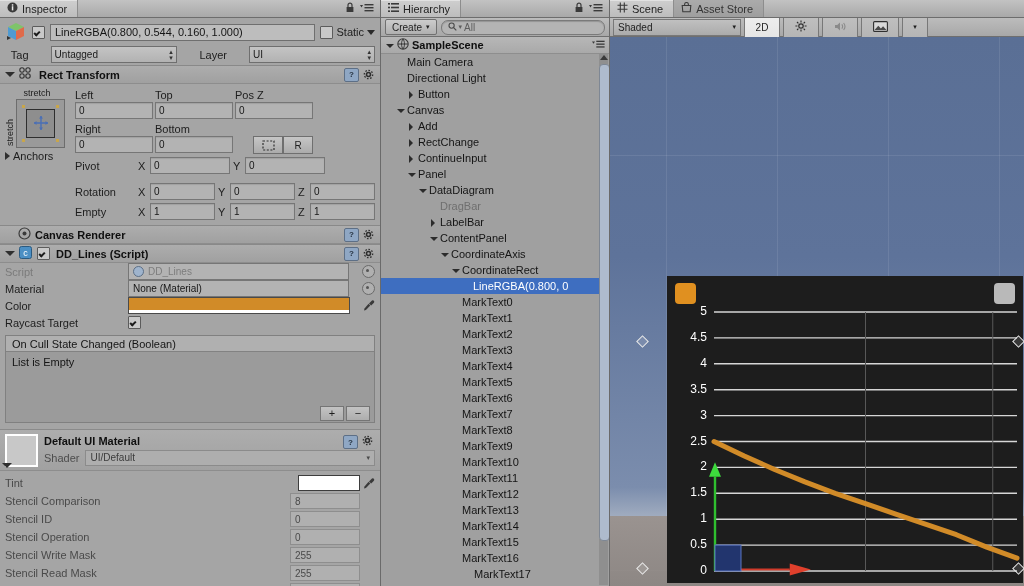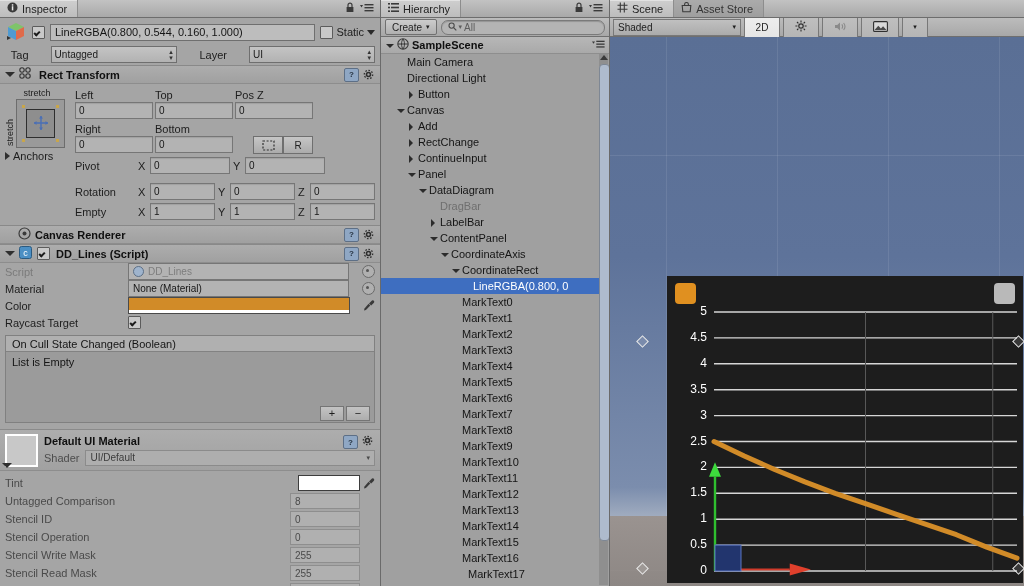--- a/index.html
+++ b/index.html
@@ -480,21 +480,21 @@
             <span class="mname">Tint</span>
             <div class="mtint"></div>
             <div class="eyedrop" style="margin-left:3px;">
               <svg width="12" height="13" viewBox="0 0 12 13">
                   <path d="M9.5 1.2a1.6 1.6 0 0 1 1.4 2.6L8.2 6.6 6 4.4 8.7 1.7z" fill="#3a3a3a"></path>
                   <path d="M5.6 4.8l1.7 1.7-4.4 4.4-1.9.5.5-1.9z" fill="#3a3a3a"></path>
                 </svg>
             </div>
           </div>
           <div class="mrow">
-            <span class="mname">Untagged Comparison</span>
+            <span class="mname">Stencil Comparison</span>
             <div class="mval">8</div>
             <span style="width:15px;"></span>
           </div>
           <div class="mrow">
             <span class="mname">Stencil ID</span>
             <div class="mval">0</div>
             <span style="width:15px;"></span>
           </div>
           <div class="mrow">
             <span class="mname">Stencil Operation</span>
@@ -748,21 +748,21 @@
             <span style="margin-left: 2px;">MarkText15</span>
           </div>
           <div class="hrow">
             <span style="width: 70px; flex: 0 0 auto;"></span>
             <span class="tri"></span>
             <span style="margin-left: 2px;">MarkText16</span>
           </div>
           <div class="hrow">
             <span style="width: 70px; flex: 0 0 auto;"></span>
             <span class="tri"></span>
-            <span style="margin-left: 8px;">MarkText17</span>
+            <span style="margin-left: 14px;">MarkText17</span>
           </div>
           <div class="hrow">
             <span style="width: 70px; flex: 0 0 auto;"></span>
             <span class="tri"></span>
             <span style="margin-left: 2px;">MarkText18</span>
           </div>
         </div>
       <div class="hscroll">
         <div class="arrow-up"></div>
         <div class="thumb" style="top:10px;height:475px;"></div>

